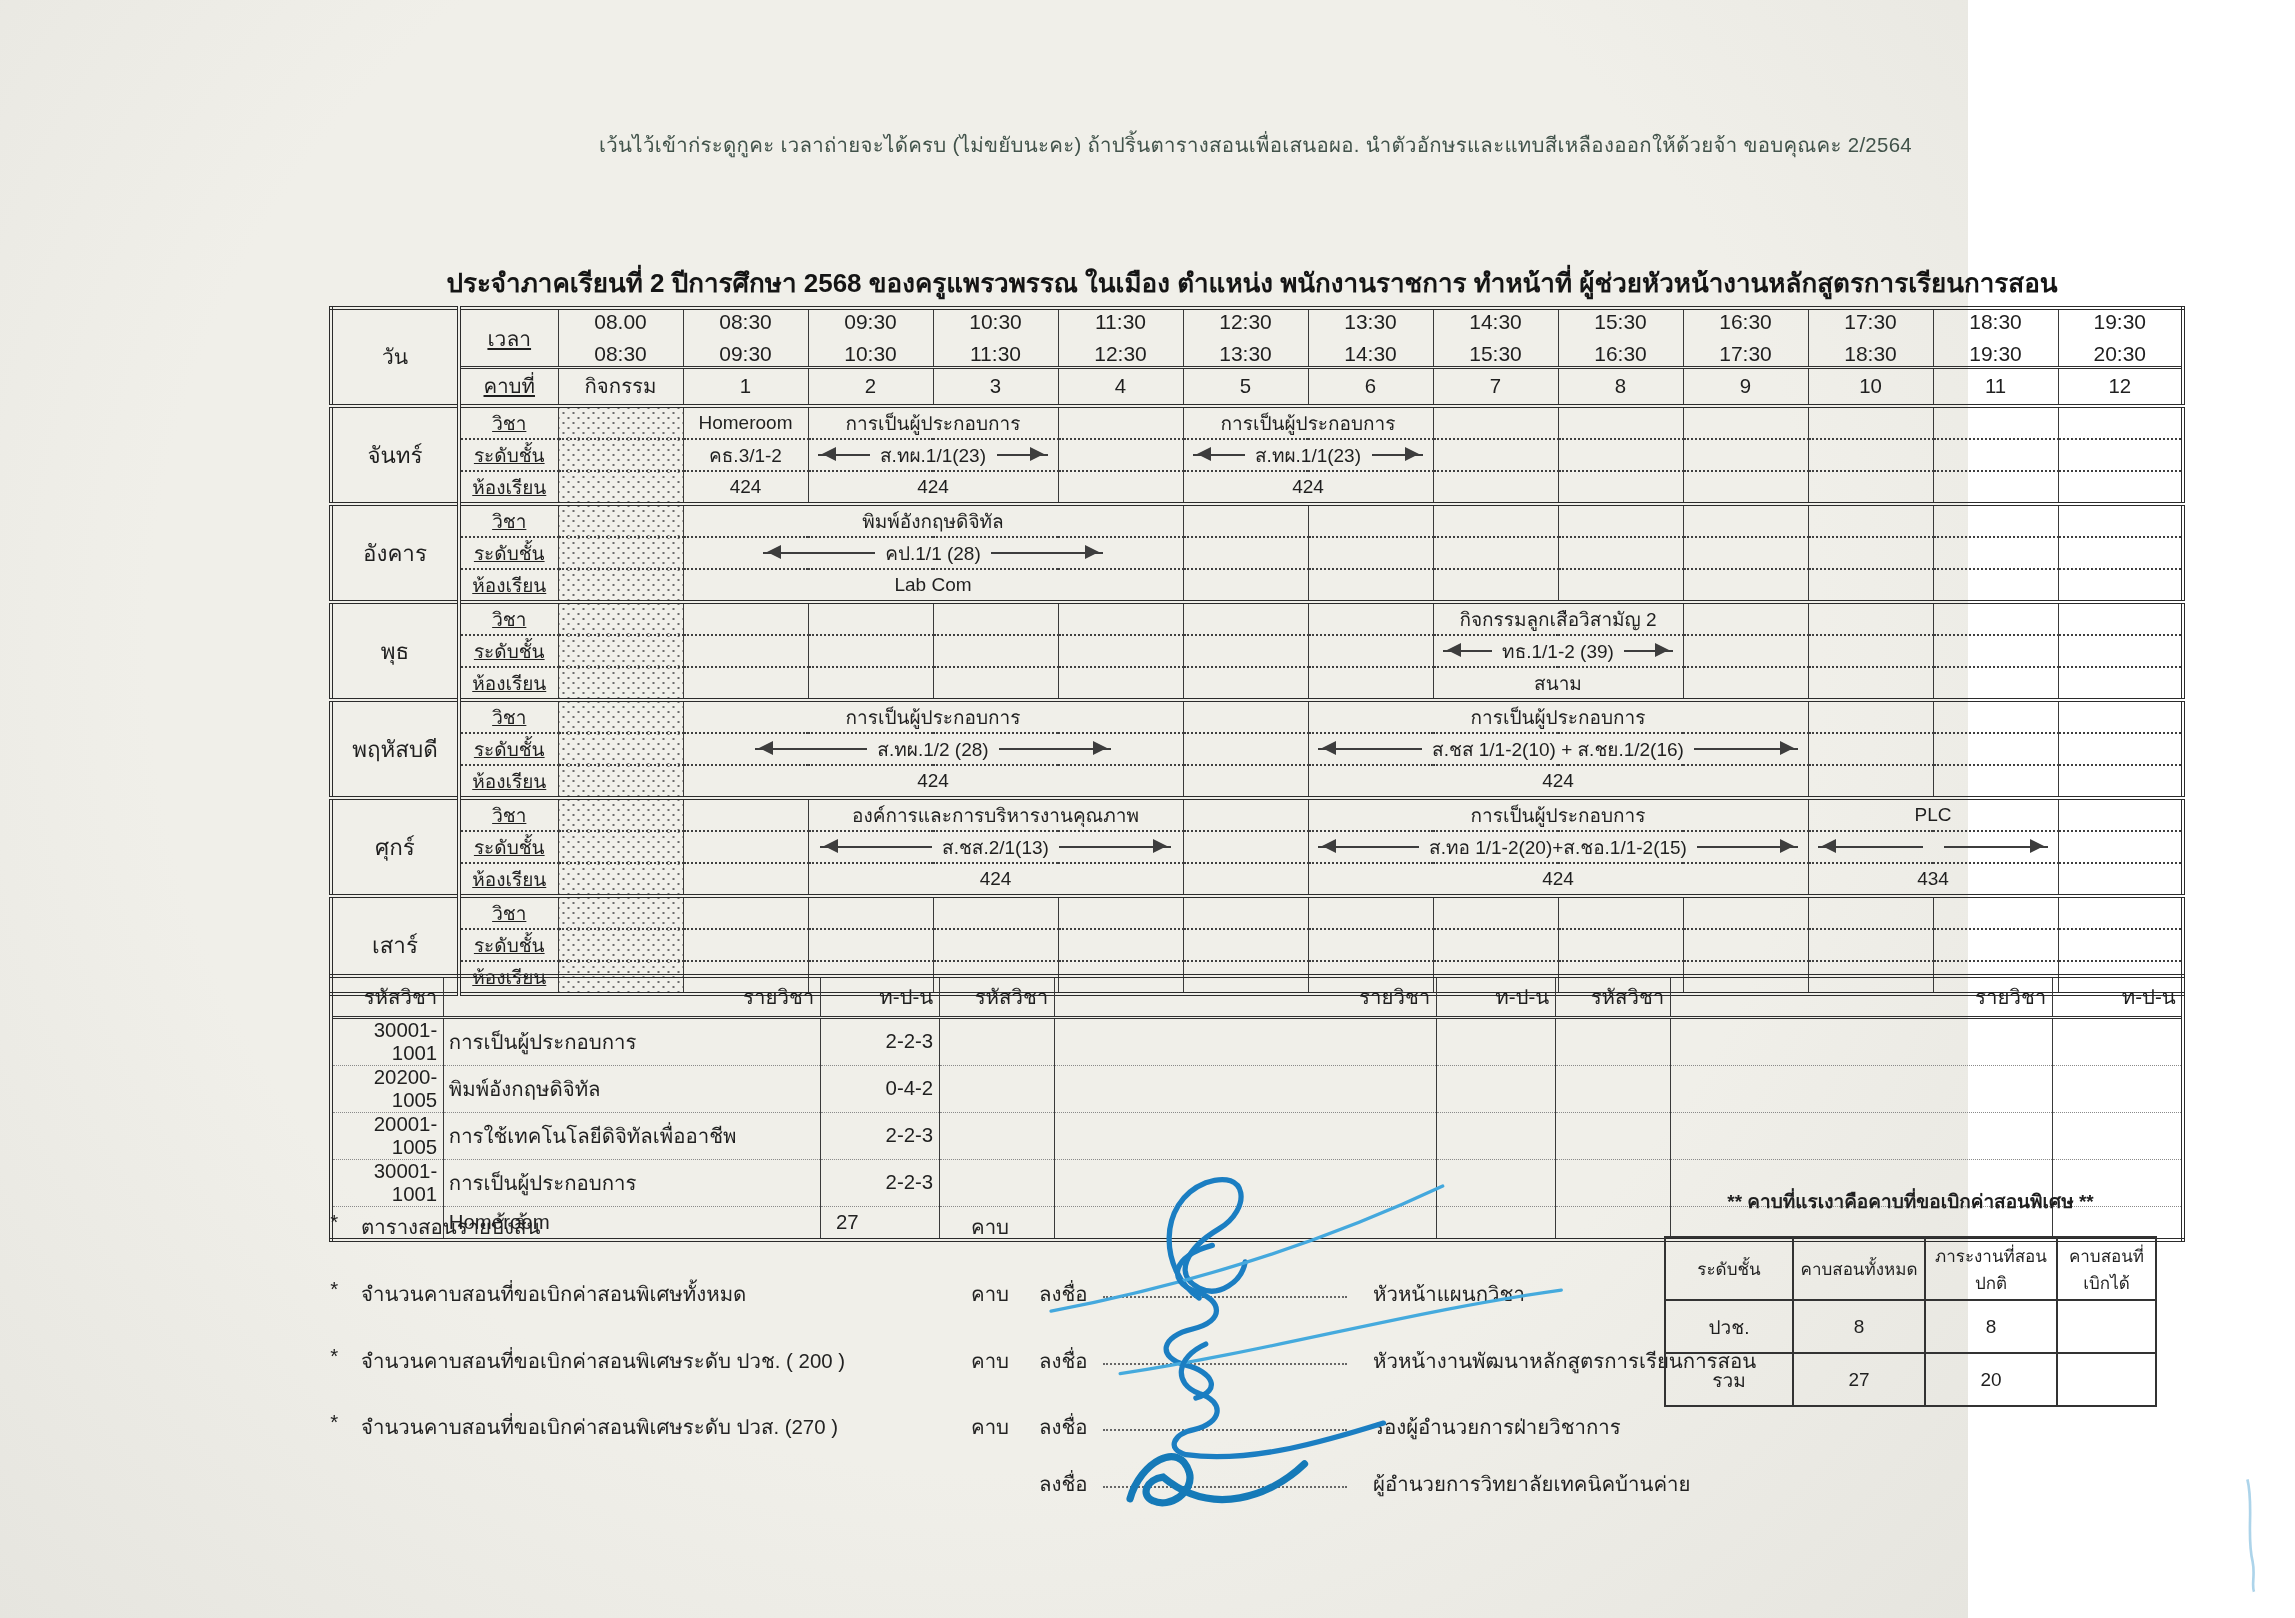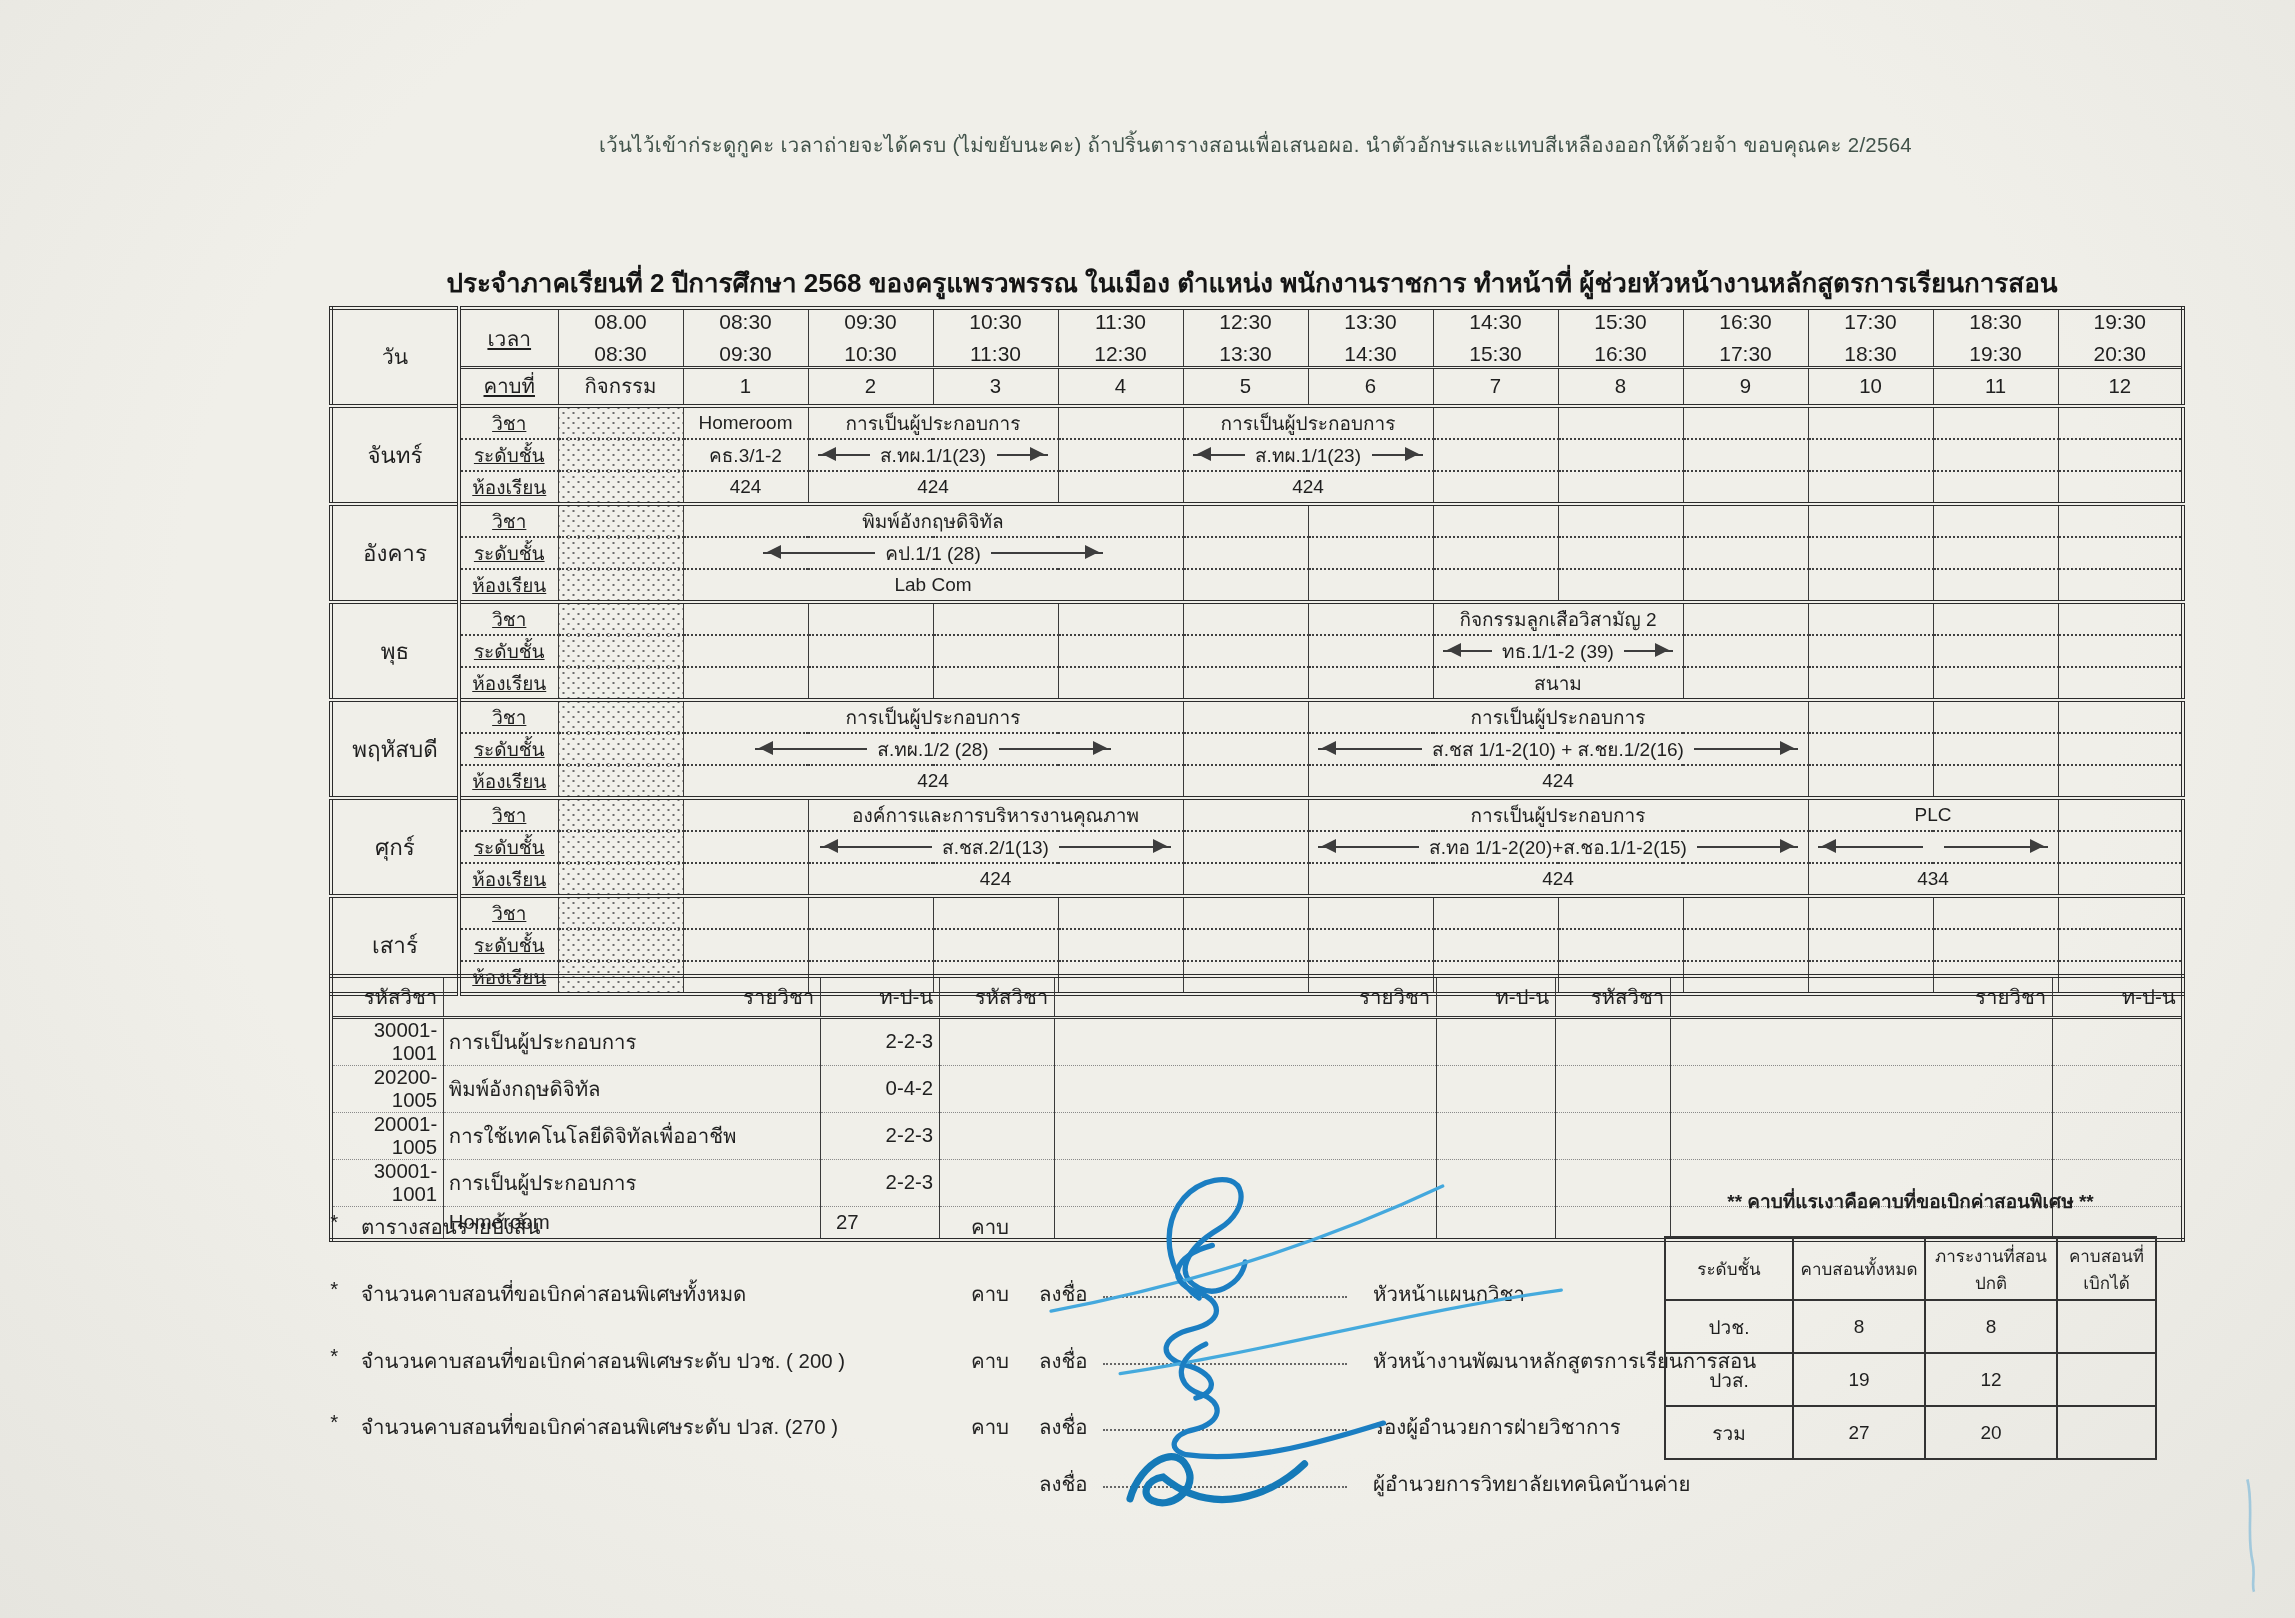--- a/index.html
+++ b/index.html
@@ -1,18 +1,18 @@
 <!DOCTYPE html>
 <html style="font-size:10.5px"><head>
 <meta charset="utf-8">
 <style>
   html,body{margin:0;padding:0;}
   body{width:2295px;height:1619px;overflow:hidden;
        font-family:"Liberation Sans","DejaVu Sans",sans-serif;color:#1f1f1f;}
-  #page{position:absolute;inset:0;width:2295px;height:1619px;
+  #page{position:absolute;inset:0;width:1968px;height:1619px;
         background:radial-gradient(ellipse at 50% 40%, #f0efe9 60%, #e6e5df 100%);}
   .abs{position:absolute;}
   
   #top-note{top:129px;left:277px;width:1957px;text-align:center;
             font-size:20.4px;color:#41524a;letter-spacing:0.3px;}
   
   #title-line{top:212px;left:290px;width:1891px;text-align:center;font-size:31px;font-weight:bold;color:#151515;}
   #title-line .gap{display:inline-block;width:46px;}
   #subtitle-line{top:262px;left:277px;width:1950px;text-align:center;font-size:26px;font-weight:bold;color:#151515;}
   
@@ -591,26 +591,20 @@
       <th>ภาระงานที่สอนปกติ</th>
       <th>คาบสอนที่เบิกได้</th>
     </tr>
     <tr class="srow">
       <td>ปวช.</td>
       <td>8</td>
       <td>8</td>
       <td></td>
     </tr>
     <tr class="srow">
-      <td>ปวส.</td>
-      <td>19</td>
-      <td>12</td>
-      <td></td>
-    </tr>
-    <tr class="srow">
       <td>รวม</td>
       <td>27</td>
       <td>20</td>
       <td></td>
     </tr>
   </tbody>
     </table>
 
   <svg class="sig" style="left:988px;top:1140px" width="791" height="395" viewBox="0 0 1200 600">
     <g fill="none" stroke-linecap="round">

